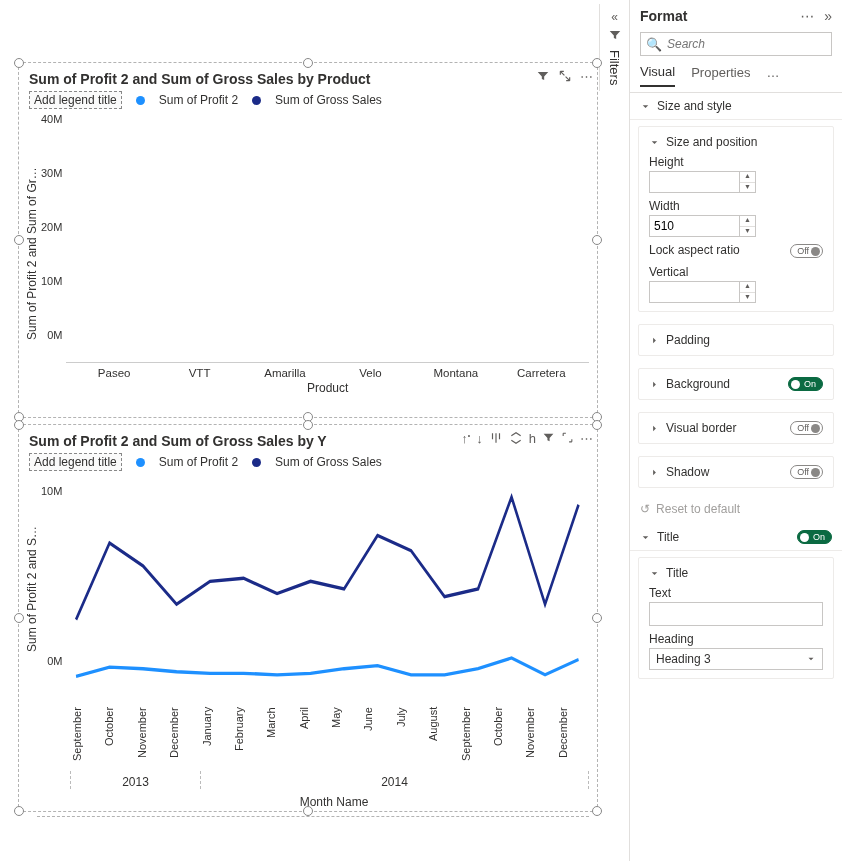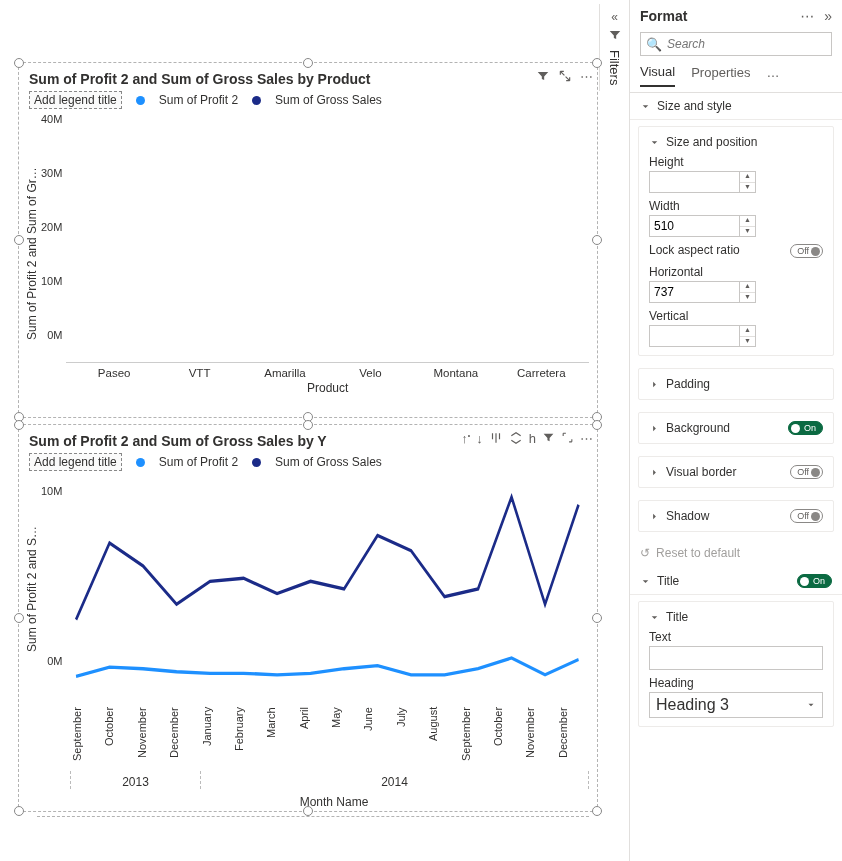--- a/index.html
+++ b/index.html
@@ -86,21 +86,21 @@
   .toggle.off::before { content:"Off"; font-size:9px; }
 
   .field { margin-top:6px; }
   .field label { font-size:12px; display:block; margin-bottom:2px;}
   .num-input { display:flex; }
   .num-input input { width:91px; border:1px solid #c8c6c4; padding:3px 4px; font-size:12px; }
   .num-input .spin { width:16px; border:1px solid #c8c6c4; border-left:none; display:flex; flex-direction:column; }
   .num-input .spin span { flex:1; font-size:7px; text-align:center; line-height:8px; color:#605e5c; cursor:pointer;}
   .num-input .spin span:first-child { border-bottom:1px solid #e1dfdd;}
   .reset { display:flex; align-items:center; gap:6px; color:#a19f9d; font-size:12px; padding:8px 10px;}
-  .select { width:100%; border:1px solid #c8c6c4; padding:3px 6px; font-size:16px; display:flex; justify-content:space-between; align-items:center; }
+  .select { width:100%; border:1px solid #c8c6c4; padding:3px 6px; font-size:12px; display:flex; justify-content:space-between; align-items:center; }
   .textin { width:100%; border:1px solid #c8c6c4; padding:3px 6px; font-size:12px; height:24px; }
 
   .dashed-baseline { position:absolute; left:18px; right:8px; bottom:-6px; border-top:1px dashed #b3b3b3; height:0;}
 </style>
 </head>
 <body>
 
 <div class="canvas">
 
   <div class="filters-tab">
@@ -334,30 +334,20 @@
     </div>
     <div class="field">
       <div class="srow">
         <label>Lock aspect ratio</label>
         <span class="toggle off">
             <span class="knob"></span>
           </span>
       </div>
     </div>
     <div class="field">
-      <label>Horizontal</label>
-      <div class="num-input">
-          <input value="737" style="">
-          <div class="spin">
-            <span>▲</span>
-            <span>▼</span>
-          </div>
-        </div>
-    </div>
-    <div class="field">
       <label>Vertical</label>
       <div class="num-input">
           <input value="" style="">
           <div class="spin">
             <span>▲</span>
             <span>▼</span>
           </div>
         </div>
     </div>
   </div>

